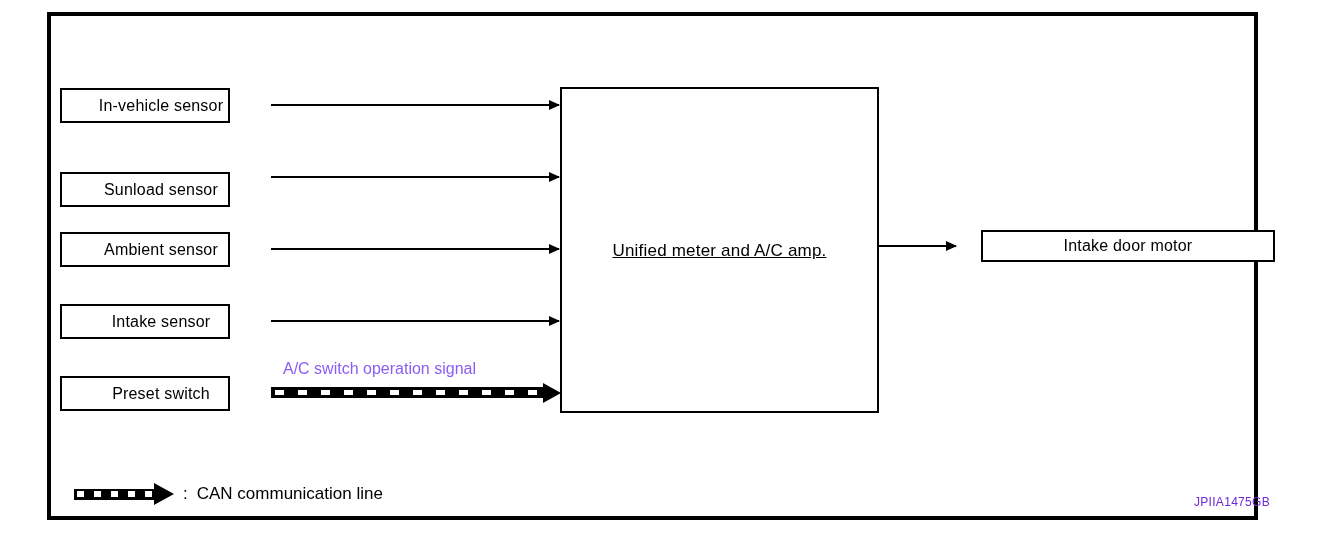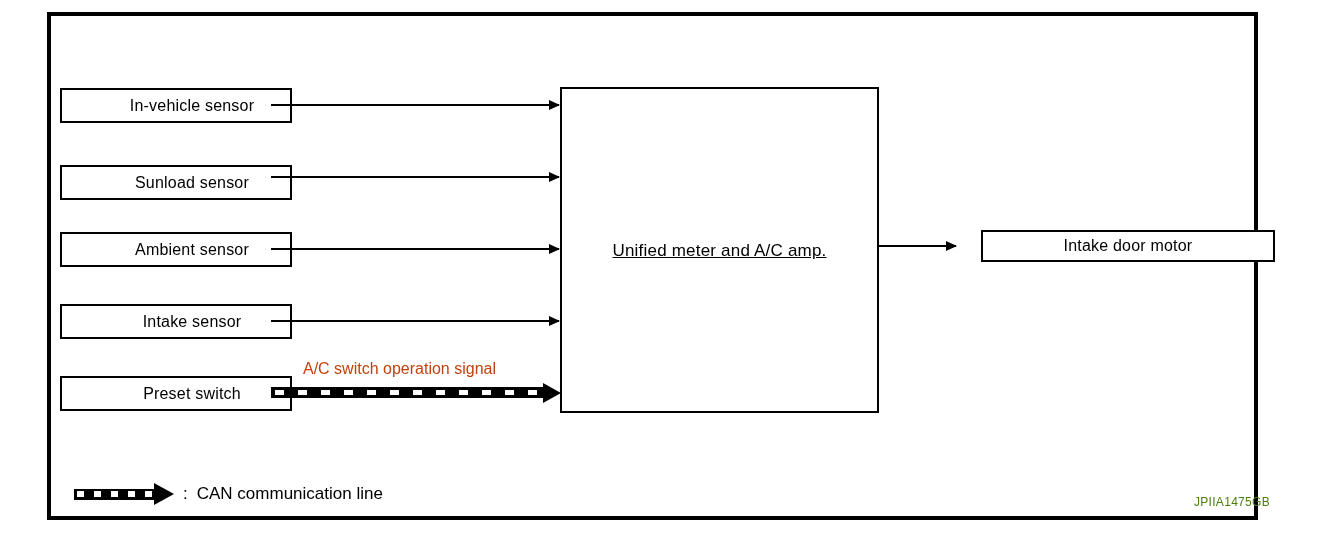--- a/index.html
+++ b/index.html
@@ -46,21 +46,21 @@
   .node-label {
     font-size: 16px;
     letter-spacing: 0.2px;
     white-space: nowrap;
     line-height: 1;
   }
 
   
   .input-node {
     left: 60px;
-    width: 232px;
+    width: 170px;
     height: 35px;
     padding-left: 40px;
   }
   .input-node .node-label {
     
     margin-right: 8px;
   }
 
   
   .hub {
@@ -138,23 +138,22 @@
     border-top: 10px solid transparent;
     border-bottom: 10px solid transparent;
   }
 
   
   .signal-caption {
     position: absolute;
     left: 283px;
     top: 360px;
     font-size: 16px;
-    color: #c2410c;
-    white-space: nowrap;
-    margin-left: 20px;
+    color: #8b5cf6;
+    white-space: nowrap;
   }
 
   
   .legend {
     position: absolute;
     left: 74px;
     top: 484px;
     display: flex;
     align-items: center;
   }
@@ -203,34 +202,34 @@
     white-space: nowrap;
   }
 
   
   .figure-id {
     position: absolute;
     right: 58px;
     top: 495px;
     font-size: 12px;
     letter-spacing: 0.3px;
-    color: #4d7c0f;
+    color: #6d28d9;
     white-space: nowrap;
   }
 </style>
 </head>
 <body>
 
 <div id="canvas">
   <div class="frame"></div>
 
   <div class="node input-node" style="top:88px;">
     <span class="node-label">In-vehicle sensor</span>
   </div>
-  <div class="node input-node" style="top:165px;">
+  <div class="node input-node" style="top:172px;">
     <span class="node-label">Sunload sensor</span>
   </div>
   <div class="node input-node" style="top:304px;">
     <span class="node-label">Intake sensor</span>
   </div>
   <div class="node input-node" style="top:232px;">
     <span class="node-label">Ambient sensor</span>
   </div>
   <div class="node input-node" style="top:376px;">
     <span class="node-label">Preset switch</span>

